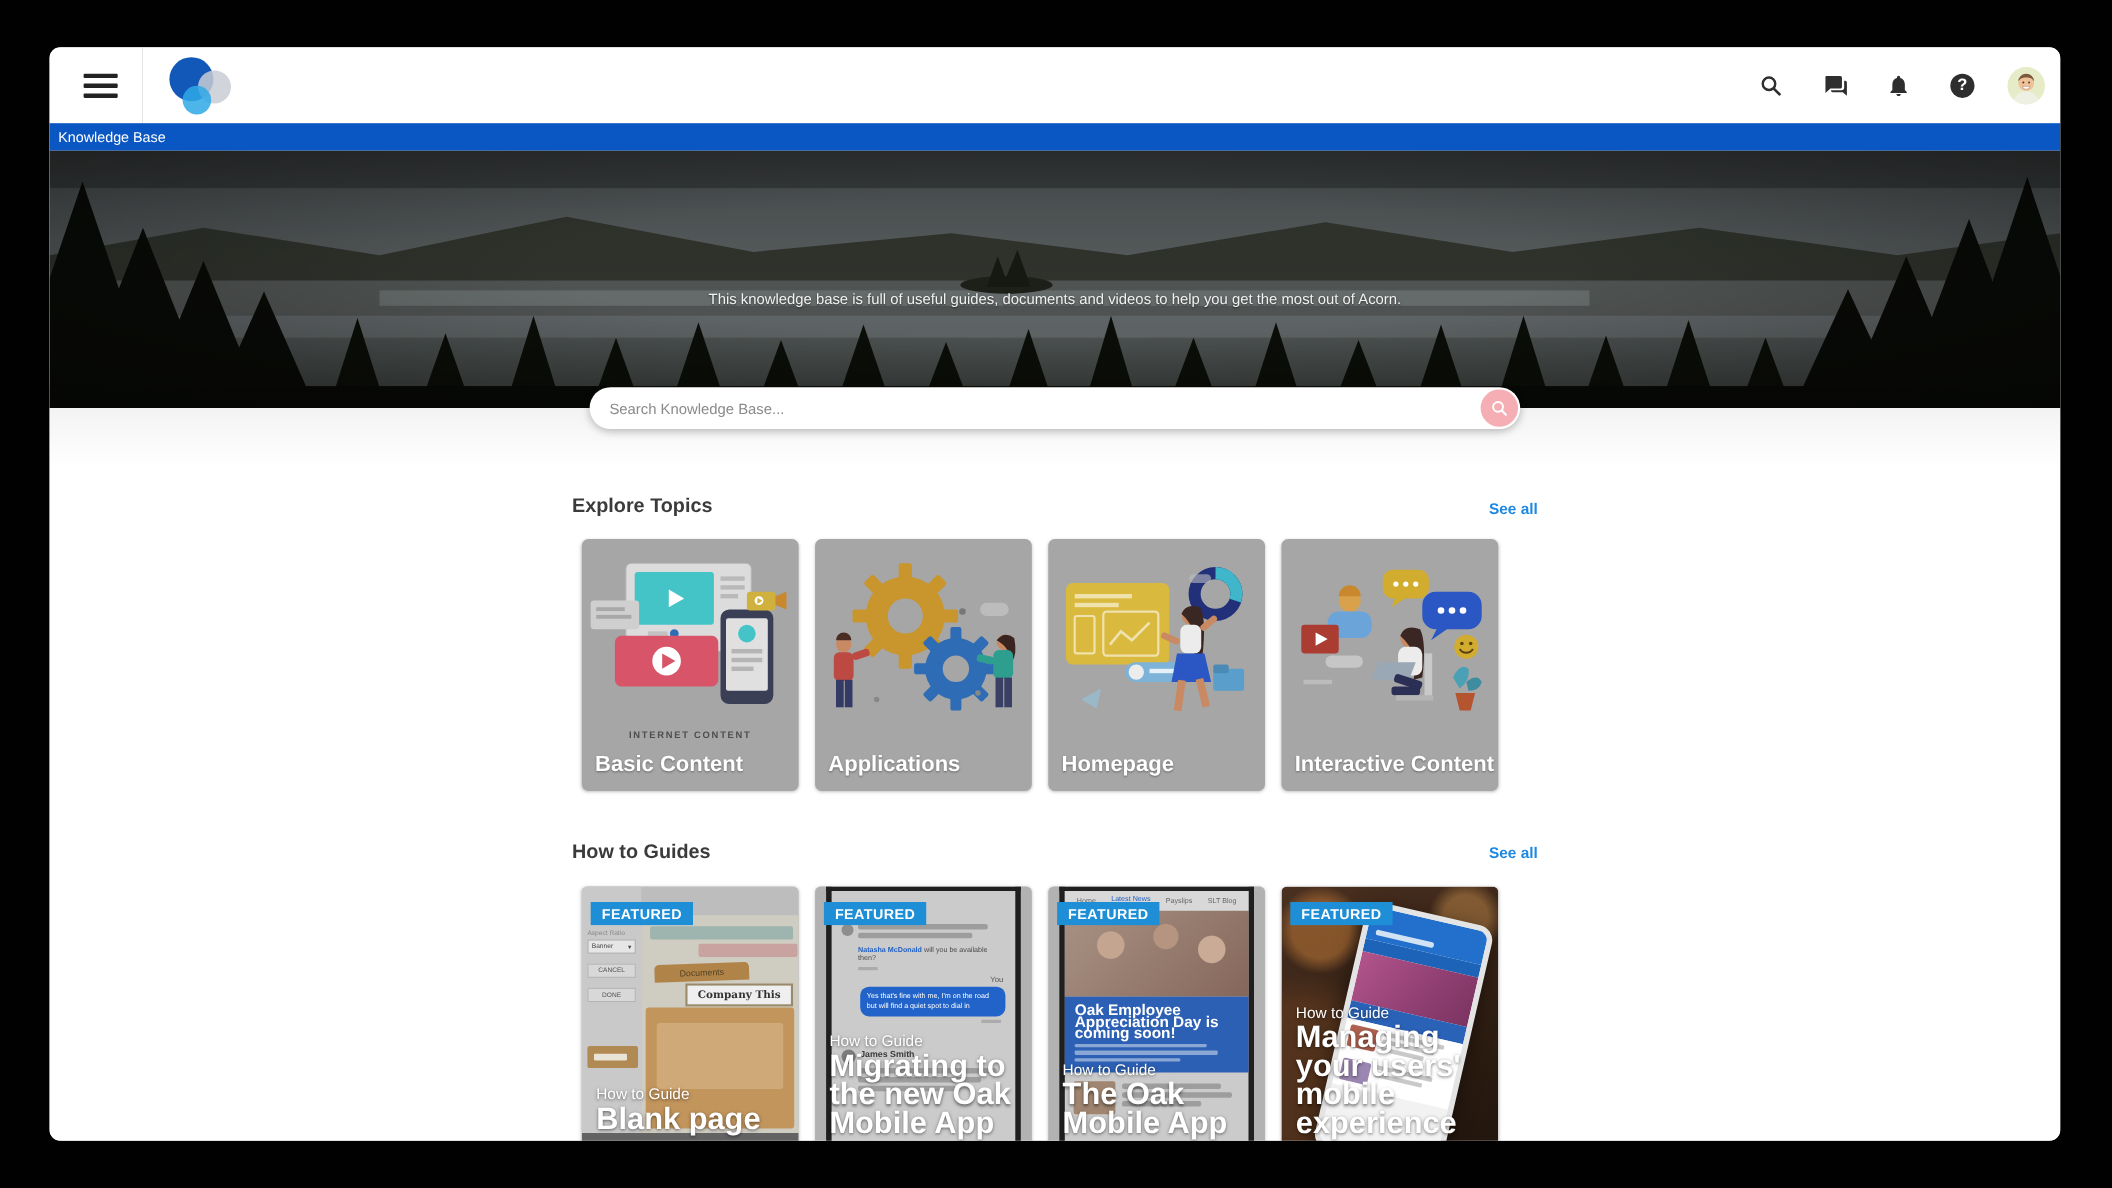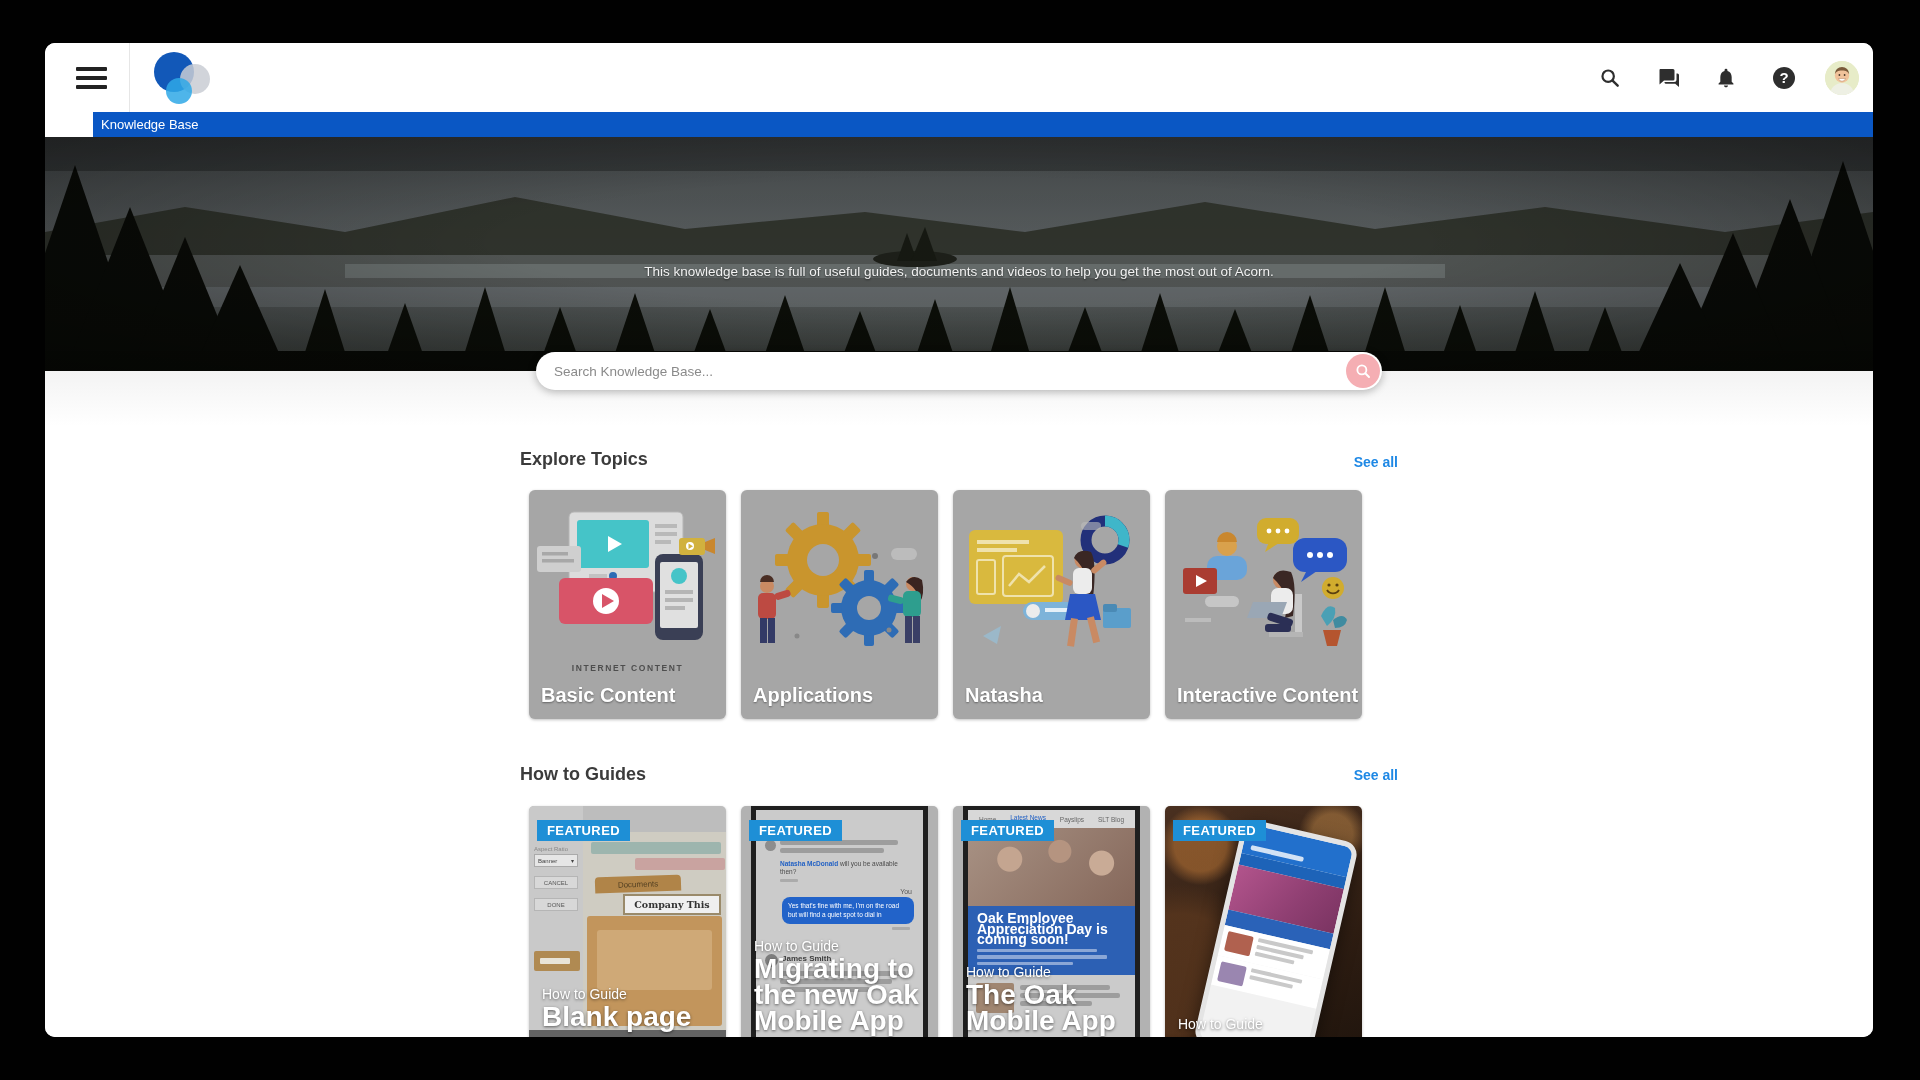--- a/index.html
+++ b/index.html
@@ -21,21 +21,21 @@
   .logo .c3{width:26px;height:26px;background:#2fa8e6;opacity:.85;left:12px;top:28px;}
   .tb-spacer{flex:1;}
   .tb-icons{display:flex;align-items:center;gap:20px;margin-right:12px;}
   .tb-btn{width:38px;height:38px;border:0;background:transparent;display:flex;align-items:center;justify-content:center;cursor:pointer;padding:0;}
   .help-circle{width:22px;height:22px;border-radius:50%;background:#2e2e2e;color:#fff;font-size:15px;font-weight:bold;
                display:flex;align-items:center;justify-content:center;line-height:1;}
   .avatar{width:34px;height:34px;border-radius:50%;overflow:hidden;background:#e7ecc8;position:relative;}
 
   
   .app-bar{position:absolute;left:0;top:69px;width:100%;height:25px;background:#0a57c4;color:#fff;
-           font-size:13px;line-height:25px;padding-left:8px;margin-left:48px;}
+           font-size:13px;line-height:25px;padding-left:8px;}
 
   
   .hero{position:absolute;left:0;top:94px;width:100%;height:234px;overflow:hidden;background:#3b3f3c;}
   .hero svg{position:absolute;inset:0;}
   .hero::after{content:"";position:absolute;inset:0;
      background:radial-gradient(ellipse at 50% 45%,rgba(0,0,0,0) 35%,rgba(0,0,0,.38) 100%),
                 linear-gradient(rgba(0,0,0,.16),rgba(0,0,0,.16));}
   .hero-title{position:absolute;left:0;top:82px;width:100%;text-align:center;color:#fff;font-size:29px;
               font-weight:bold;z-index:2;margin:0;text-shadow:0 1px 3px rgba(0,0,0,.5);}
   .hero-sub{position:absolute;left:0;top:127px;width:100%;text-align:center;color:#f2f2f2;font-size:13.5px;
@@ -409,21 +409,21 @@
           <polygon points="117,96 142,96 148,122 112,122" fill="#2b57c4"></polygon>
           <rect x="118" y="120" width="7" height="28" fill="#c98a63" transform="rotate(8 118 120)"></rect>
           <rect x="134" y="120" width="7" height="26" fill="#c98a63" transform="rotate(-14 134 120)"></rect>
           <rect x="104" y="76" width="18" height="6" rx="3" fill="#c98a63" transform="rotate(24 104 76)"></rect>
           <rect x="137" y="72" width="18" height="6" rx="3" fill="#c98a63" transform="rotate(-40 137 72)"></rect>
           <rect x="150" y="110" width="28" height="20" rx="2" fill="#5a9ecb"></rect>
           <rect x="150" y="106" width="14" height="8" rx="2" fill="#4a8ab5"></rect>
           <polygon points="30,138 48,128 44,146" fill="#9bb8c9"></polygon>
           <rect x="128" y="24" width="20" height="8" rx="4" fill="#bcbcbc" opacity=".6"></rect>
         </svg>
-        <span class="tcard-label">Natasha</span>
+        <span class="tcard-label">Homepage</span>
       </div>
 
       <div class="tcard">
         <svg width="197" height="165" viewBox="0 0 197 165">
           <circle cx="62" cy="48" r="10" fill="#d9a14c"></circle>
           <path d="M52 44 a10 10 0 0 1 20 0z" fill="#c9872e"></path>
           <rect x="42" y="58" width="40" height="24" rx="10" fill="#6aa4d9"></rect>
           <rect x="18" y="70" width="34" height="26" rx="3" fill="#aa3c31"></rect>
           <polygon points="31,77 31,89 42,83" fill="#fff"></polygon>
           <rect x="92" y="20" width="42" height="26" rx="9" fill="#d1ac2e"></rect>
@@ -580,19 +580,20 @@
               <div class="lines">
                     <div class="ln" style="width:52px"></div>
                     <div class="ln" style="width:44px"></div>
                   </div>
             </div>
           </div>
         </div>
         <span class="badge">FEATURED</span>
         <div class="gc-text">
           <p class="gc-kicker">How to Guide</p>
+          <p class="gc-title">Managing your users' mobile experience</p>
         </div>
       </div>
 
     </div>
   </div>
 </div>
 </div>
 
 </body></html>

